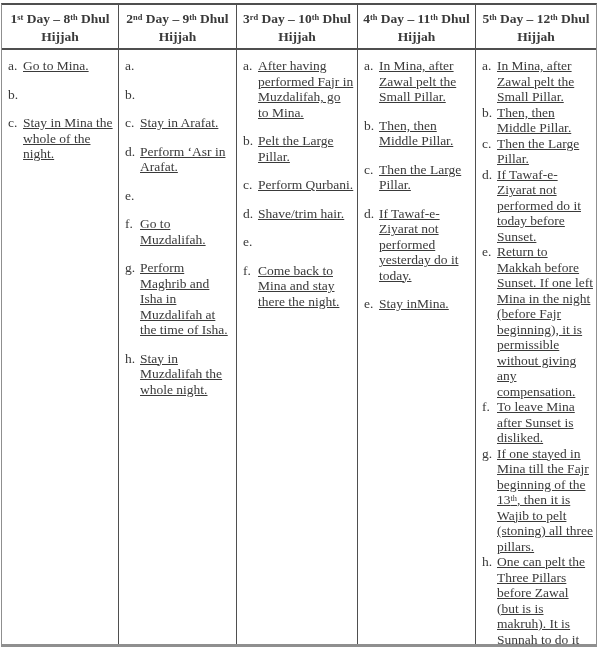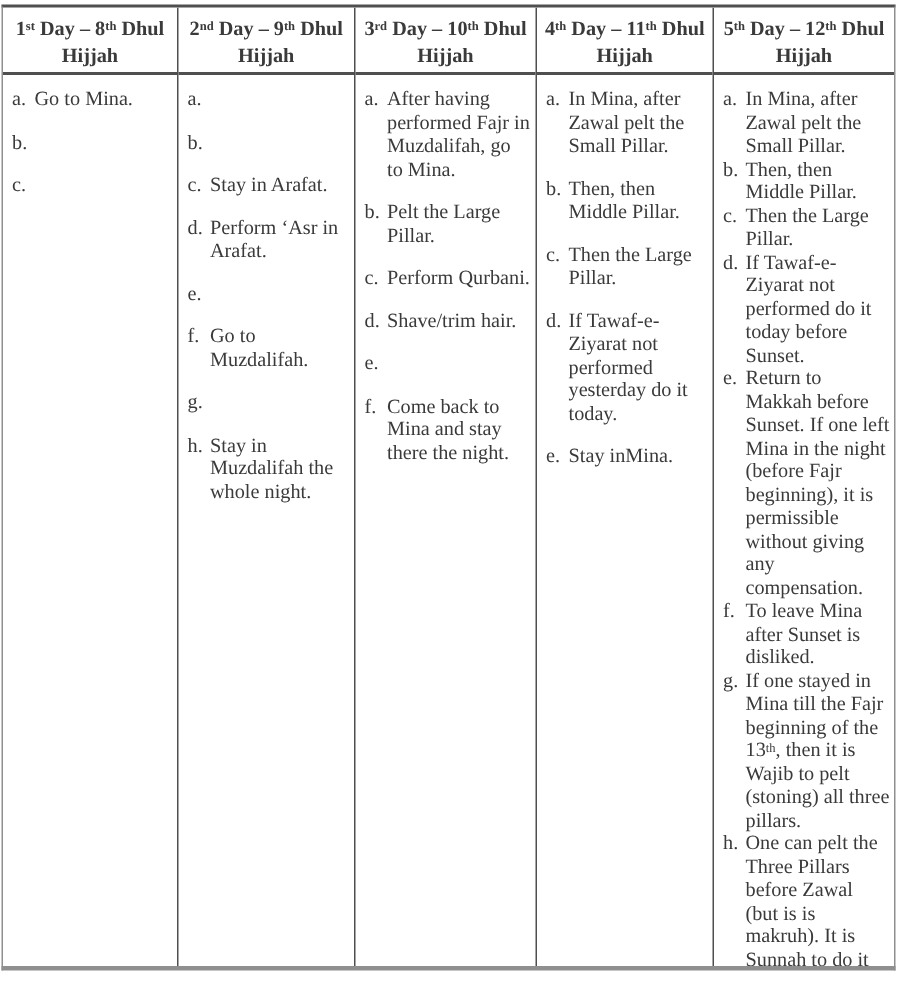--- a/index.html
+++ b/index.html
@@ -44,21 +44,21 @@
     flex:1;
     padding:8px 3px 6px 6px;
     font-size:13.5px;
     line-height:15.5px;
     overflow:hidden;
   }
   .item{display:flex;margin-bottom:13px;}
   .item:last-child{margin-bottom:0;}
   .compact .item{margin-bottom:0;}
   .marker{flex:0 0 15px;width:15px;}
-  .text{flex:1;min-width:0;}
+  .text{flex:1;min-width:0;text-decoration:underline;}
   sup{
     font-size:0.62em;
     line-height:0;
     vertical-align:baseline;
     position:relative;
     top:-0.38em;
   }
 </style>
 </head>
 <body>
@@ -70,20 +70,21 @@
     <div class="col-items">
         <div class="item">
           <span class="marker">a.</span>
           <span class="text">Go to Mina.</span>
         </div>
         <div class="item">
           <span class="marker">b.</span>
         </div>
         <div class="item">
           <span class="marker">c.</span>
+          <span class="text">Stay in Mina the whole of the night.</span>
         </div>
       </div>
   </div>
 
   <div class="col">
     <div class="col-header">2<sup>nd</sup> Day – 9<sup>th</sup> Dhul Hijjah</div>
     <div class="col-items">
         <div class="item">
           <span class="marker">a.</span>
         </div>
@@ -100,20 +101,21 @@
         </div>
         <div class="item">
           <span class="marker">e.</span>
         </div>
         <div class="item">
           <span class="marker">f.</span>
           <span class="text">Go to Muzdalifah.</span>
         </div>
         <div class="item">
           <span class="marker">g.</span>
+          <span class="text">Perform Maghrib and Isha in Muzdalifah at the time of Isha.</span>
         </div>
         <div class="item">
           <span class="marker">h.</span>
           <span class="text">Stay in Muzdalifah the whole night.</span>
         </div>
       </div>
   </div>
 
   <div class="col">
     <div class="col-header">3<sup>rd</sup> Day – 10<sup>th</sup> Dhul Hijjah</div>

